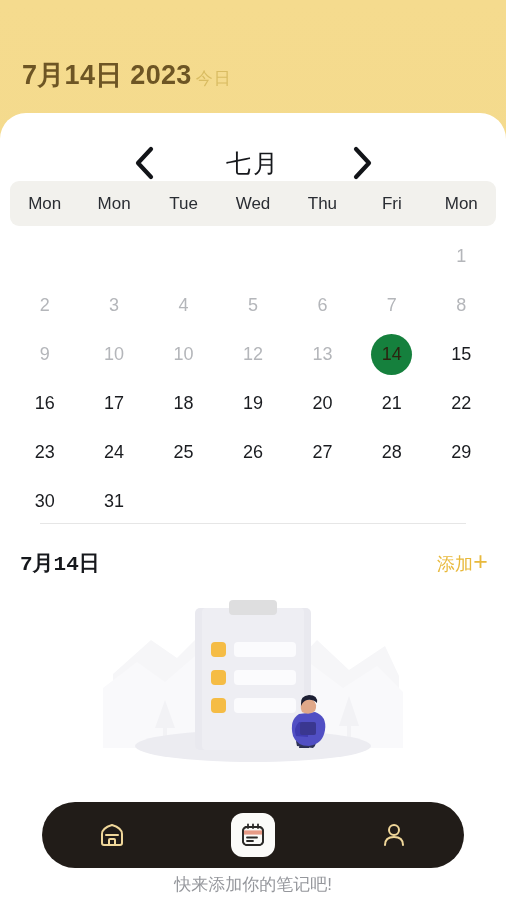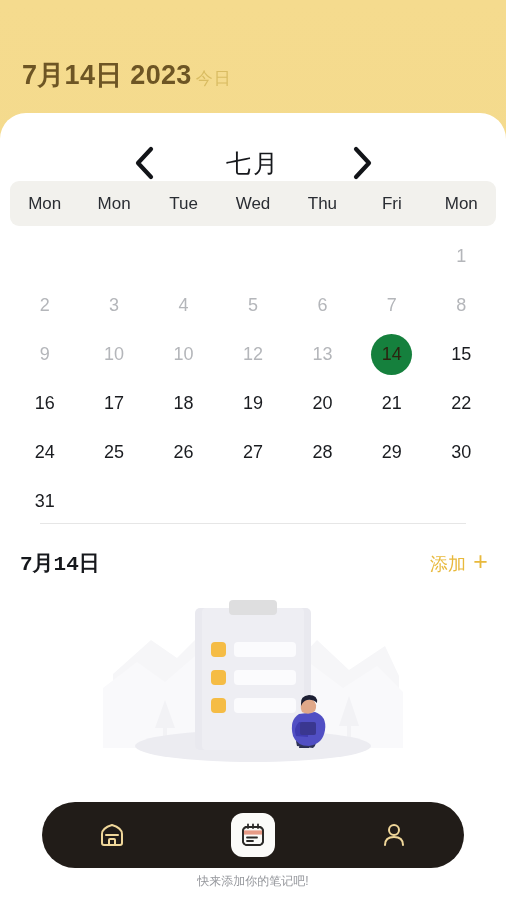--- a/index.html
+++ b/index.html
@@ -115,39 +115,39 @@
   .section-row {
     position: absolute; left: 0; top: 430px;
     width: 506px; height: 44px; font-family: Liberation Mono, monospace;
   }
   .section-title {
     position: absolute; left: 20px; top: 6px;
     font-size: 21px; font-weight: bold; color: #16181c;
   }
   .add-btn {
     position: absolute; right: 18px; top: 9px;
-    display: flex; align-items: center; gap: 7px;
+    display: flex; align-items: center; 
     cursor: pointer;
   }
   .add-label { font-size: 18px; color: #e8b93c; }
   .add-plus {
     font-size: 25px; color: #e8b93c; line-height: 18px;
     font-weight: 500;
   }
 
   
   .illus-wrap {
     position: absolute; left: 0; top: 478px;
     width: 506px; height: 200px;
     display: flex; align-items: center; justify-content: center;
   }
   .empty-text {
     position: absolute; left: 0; top: 760px;
     width: 506px; text-align: center;
-    font-size: 12px; color: #95979c;
+    font-size: 17px; color: #95979c;
   }
 
   
   .tabbar {
     position: absolute; left: 42px; top: 802px;
     width: 422px; height: 66px;
     background: #211c18;
     border-radius: 33px;
     display: flex; align-items: center;
   }
@@ -266,20 +266,23 @@
           <div class="daynum">19</div>
         </div>
         <div class="daycell">
           <div class="daynum">20</div>
         </div>
         <div class="daycell">
           <div class="daynum">21</div>
         </div>
         <div class="daycell">
           <div class="daynum">22</div>
+        </div>
+        <div class="daycell">
+          <div class="daynum">23</div>
         </div>
         <div class="daycell">
           <div class="daynum">24</div>
         </div>
         <div class="daycell">
           <div class="daynum">25</div>
         </div>
         <div class="daycell">
           <div class="daynum">26</div>
         </div>

